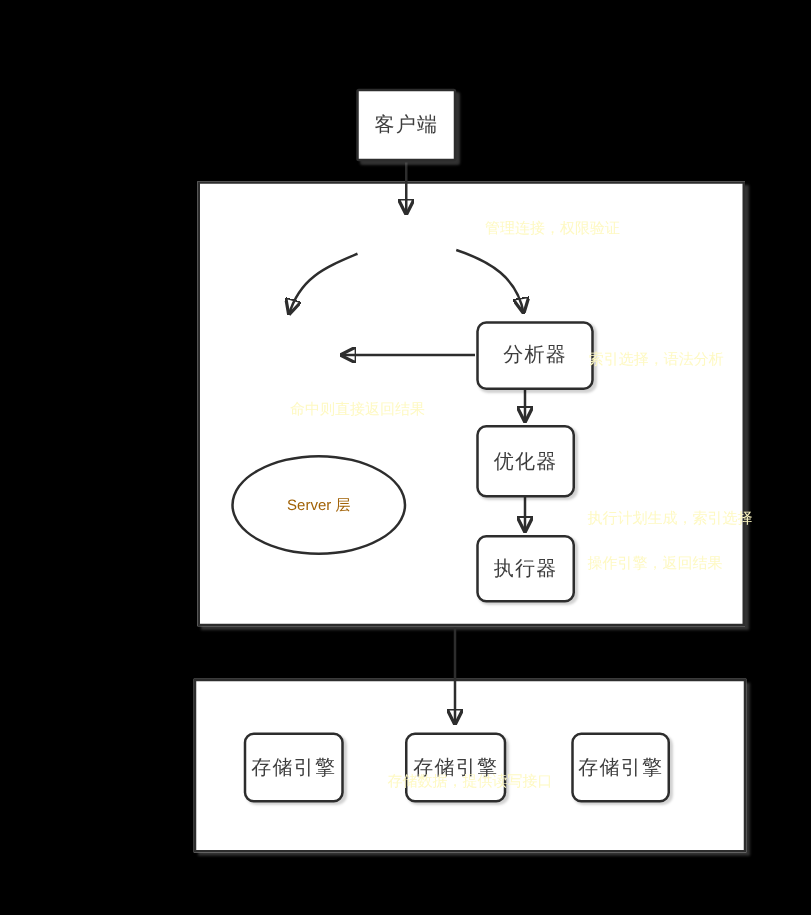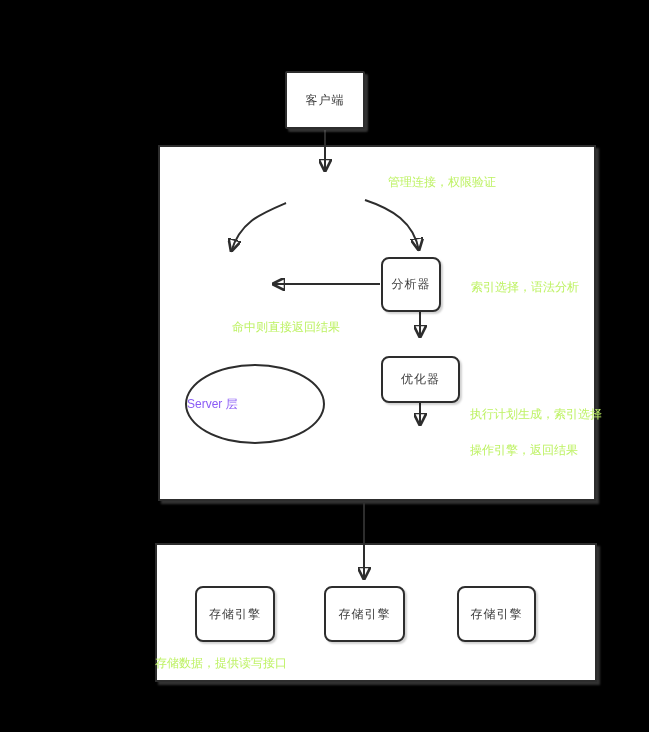--- a/index.html
+++ b/index.html
@@ -40,66 +40,66 @@
   
   .node {
     position: absolute;
     background: #ffffff;
     border: 2px solid #2d2d2d;
     border-radius: 8px;
     box-sizing: border-box;
     display: flex;
     align-items: center;
     justify-content: center;
-    font-size: 12px;
+    font-size: 16px;
     letter-spacing: 1px;
     color: #3d3d3d;
     z-index: 10;
   }
   .node-client    { left: 285px; top: 71px;  width: 80px; height: 58px; border-radius: 2px;
                     box-shadow: 3px 3px 2px rgba(110,110,110,0.45); }
   .node-connector { left: 286px; top: 173px; width: 78px; height: 56px; box-shadow: 2px 2px 2px rgba(0,0,0,0.18); }
   .node-cache     { left: 191px; top: 257px; width: 79px; height: 55px; box-shadow: 2px 2px 2px rgba(0,0,0,0.18); }
-  .node-analyzer  { left: 381px; top: 257px; width: 60px; height: 55px; box-shadow: 2px 2px 2px rgba(0,0,0,0.18); }
-  .node-optimizer { left: 381px; top: 340px; width: 79px; height: 47px; box-shadow: 2px 2px 2px rgba(0,0,0,0.18); margin-top: 16px; }
+  .node-analyzer  { left: 381px; top: 257px; width: 94px; height: 55px; box-shadow: 2px 2px 2px rgba(0,0,0,0.18); }
+  .node-optimizer { left: 381px; top: 340px; width: 79px; height: 58px; box-shadow: 2px 2px 2px rgba(0,0,0,0.18); }
   .node-executor  { left: 381px; top: 428px; width: 79px; height: 54px; box-shadow: 2px 2px 2px rgba(0,0,0,0.18); }
   .node-se1       { left: 195px; top: 586px; width: 80px; height: 56px; box-shadow: 2px 2px 2px rgba(0,0,0,0.18); }
   .node-se2       { left: 324px; top: 586px; width: 81px; height: 56px; box-shadow: 2px 2px 2px rgba(0,0,0,0.18); }
   .node-se3       { left: 457px; top: 586px; width: 79px; height: 56px; box-shadow: 2px 2px 2px rgba(0,0,0,0.18); }
 
   .ellipse {
     position: absolute;
     left: 185px; top: 364px;
     width: 140px; height: 80px;
     border: 2px solid #2d2d2d;
     border-radius: 50%;
     background: #ffffff;
     box-sizing: border-box;
     display: flex;
     align-items: center;
-    justify-content: flex-start;
+    justify-content: center;
     font-size: 12px;
-    color: #8b5cf6;
+    color: #a16207;
     z-index: 10;
   }
 
   .note {
     position: absolute;
     font-size: 12px;
     line-height: 14px;
-    color: #bef264;
+    color: #fef9c3;
     white-space: nowrap;
     z-index: 10;
   }
   .note-connector { left: 388px; top: 175px; }
   .note-cache     { left: 188px; top: 320px; margin-left: 44px; }
   .note-analyzer  { left: 471px; top: 280px; }
   .note-optimizer { left: 470px; top: 361px; margin-top: 46px; }
   .note-executor  { left: 470px; top: 443px; }
-  .note-storage   { left: 155px; top: 656px; width: 442px; text-align: left; }
+  .note-storage   { left: 155px; top: 618px; width: 442px; text-align: center; }
 </style>
 </head>
 <body>
 
 <div class="canvas">
 
   <div class="panel server-panel"></div>
   <div class="panel storage-panel"></div>
 
   <svg class="edges" viewBox="0 0 649 732">
@@ -124,20 +124,23 @@
 
 
   <div class="node node-analyzer">
     <span>分析器</span>
   </div>
 
   <div class="node node-optimizer">
     <span>优化器</span>
   </div>
 
+  <div class="node node-executor">
+    <span>执行器</span>
+  </div>
 
   <div class="ellipse">
     <span>Server 层</span>
   </div>
 
   <div class="node node-se1">
     <span>存储引擎</span>
   </div>
 
   <div class="node node-se2">

